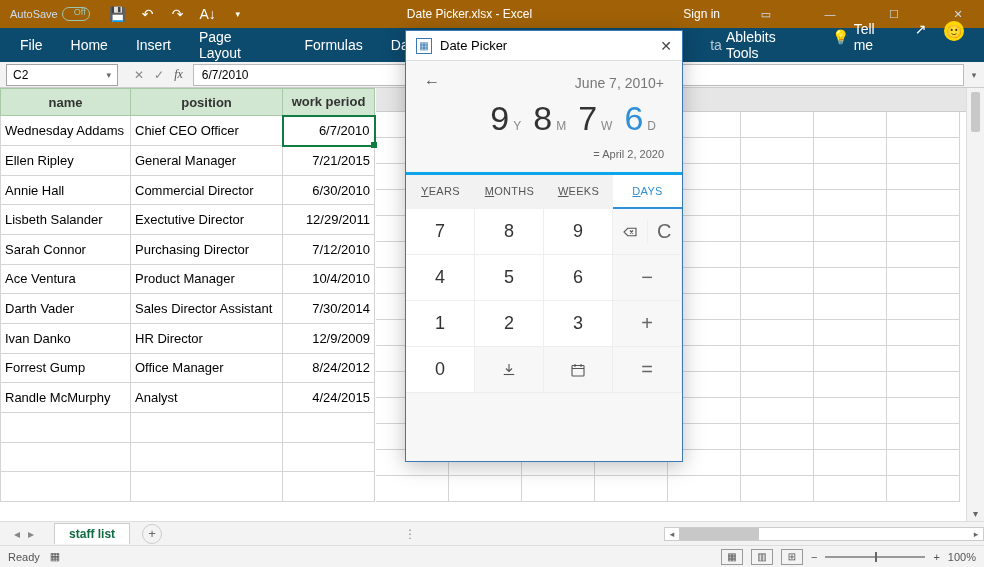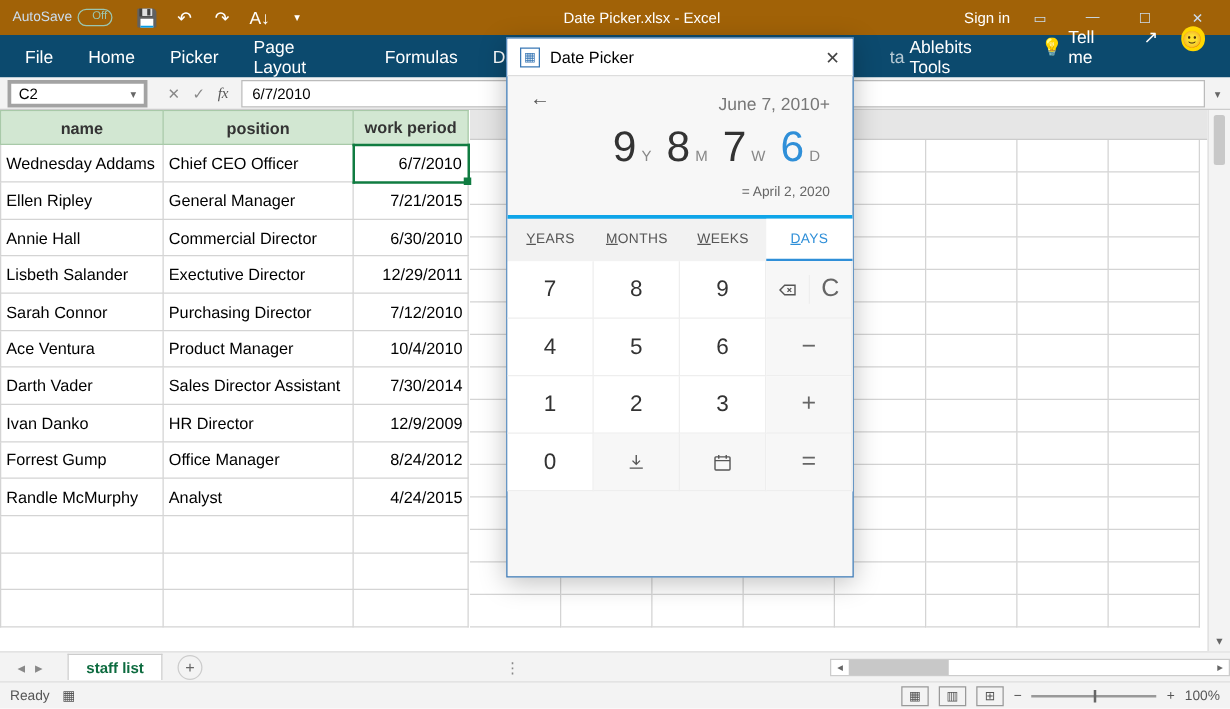--- a/index.html
+++ b/index.html
@@ -6,33 +6,33 @@
 body { width:984px; height:567px; background:#fff; overflow:hidden; position:relative; }
 
 
 .titlebar { height:28px; background:#a16207; display:flex; align-items:center; color:#fff; font-size:12px; }
 .autosave { display:flex; align-items:center; gap:4px; padding:0 10px; color:#cde; font-size:11px; }
 .toggle { width:28px; height:14px; border:1px solid #9bc6b0; border-radius:8px; position:relative; }
 .toggle::after { content:"Off"; position:absolute; right:3px; top:-1px; font-size:9px; color:#9bc6b0; }
 .qat { display:flex; gap:14px; padding:0 10px; align-items:center; }
 .qat-i { width:16px; height:16px; display:flex; align-items:center; justify-content:center; font-size:14px; color:#fff; cursor:pointer; }
 .doc-title { flex:1; text-align:center; font-size:12px; }
-.titleright { display:flex; align-items:center; gap:6px; padding-right:8px; }
+.titleright { display:flex; align-items:center; gap:28px; padding-right:8px; }
 .winbtn { width:36px; height:28px; display:flex; align-items:center; justify-content:center; font-size:11px; color:#cde; cursor:pointer; }
 
 
 .ribbon { height:34px; background:#0c4a6e; display:flex; align-items:center; padding:0 6px; color:#fff; font-size:14px; }
 .rtab { padding:8px 14px; cursor:pointer; }
 .ribbon-right { margin-left:auto; display:flex; align-items:flex-start; gap:18px; padding-right:14px; }
 .tellme { display:flex; align-items:center; gap:4px; }
 .smile { width:20px;height:20px;background:#ffd700;border-radius:50%;display:flex;align-items:center;justify-content:center;font-size:13px; }
 
 
 .fbar-wrap { height:26px; background:#f3f3f3; border-bottom:1px solid #ccc; display:flex; align-items:center; }
-.namebox { width:112px; height:22px; margin:0 6px; background:#fff; border:3px solid #a3a3a3; display:flex; align-items:center; padding:0 6px; font-size:12px; }
+.namebox { width:112px; height:22px; margin:0 6px; background:#fff; border:1px solid #a3a3a3; display:flex; align-items:center; padding:0 6px; font-size:12px; }
 .namebox .dd { margin-left:auto; font-size:9px; color:#666; }
 .fb-btns { display:flex; gap:10px; padding:0 10px; color:#888; font-size:12px; align-items:center; }
 .fb-btns span { cursor:pointer; }
 .fx { font-style:italic; font-family:serif; color:#555; }
 .formula-in { flex:1; height:22px; border:1px solid #bbb; background:#fff; padding:0 8px; font-size:12px; display:flex; align-items:center; margin-right:6px; }
 .fbar-dd { width:14px; font-size:9px; color:#666; text-align:center; cursor:pointer; padding-right:6px;}
 
 
 .grid-wrap { position:relative; height:calc(567px - 28px - 34px - 26px - 24px - 22px); display:flex; }
 .grid { flex:1; overflow:hidden; }
@@ -109,21 +109,21 @@
     <span class="winbtn">▭</span>
     <span class="winbtn">—</span>
     <span class="winbtn">☐</span>
     <span class="winbtn">✕</span>
   </div>
 </div>
 
 <div class="ribbon">
   <span class="rtab">File</span>
   <span class="rtab">Home</span>
-  <span class="rtab">Picker</span>
+  <span class="rtab">Insert</span>
   <span class="rtab">Page Layout</span>
   <span class="rtab">Formulas</span>
   <span class="rtab">Data</span>
   <span style="width:280px"></span>
   <span style="opacity:.7">ta</span>
   <div class="ribbon-right">
     <span class="rtab" style="padding:8px 4px">Ablebits Tools</span>
     <span class="tellme">
       <span>💡</span>
       <span>Tell me</span>

